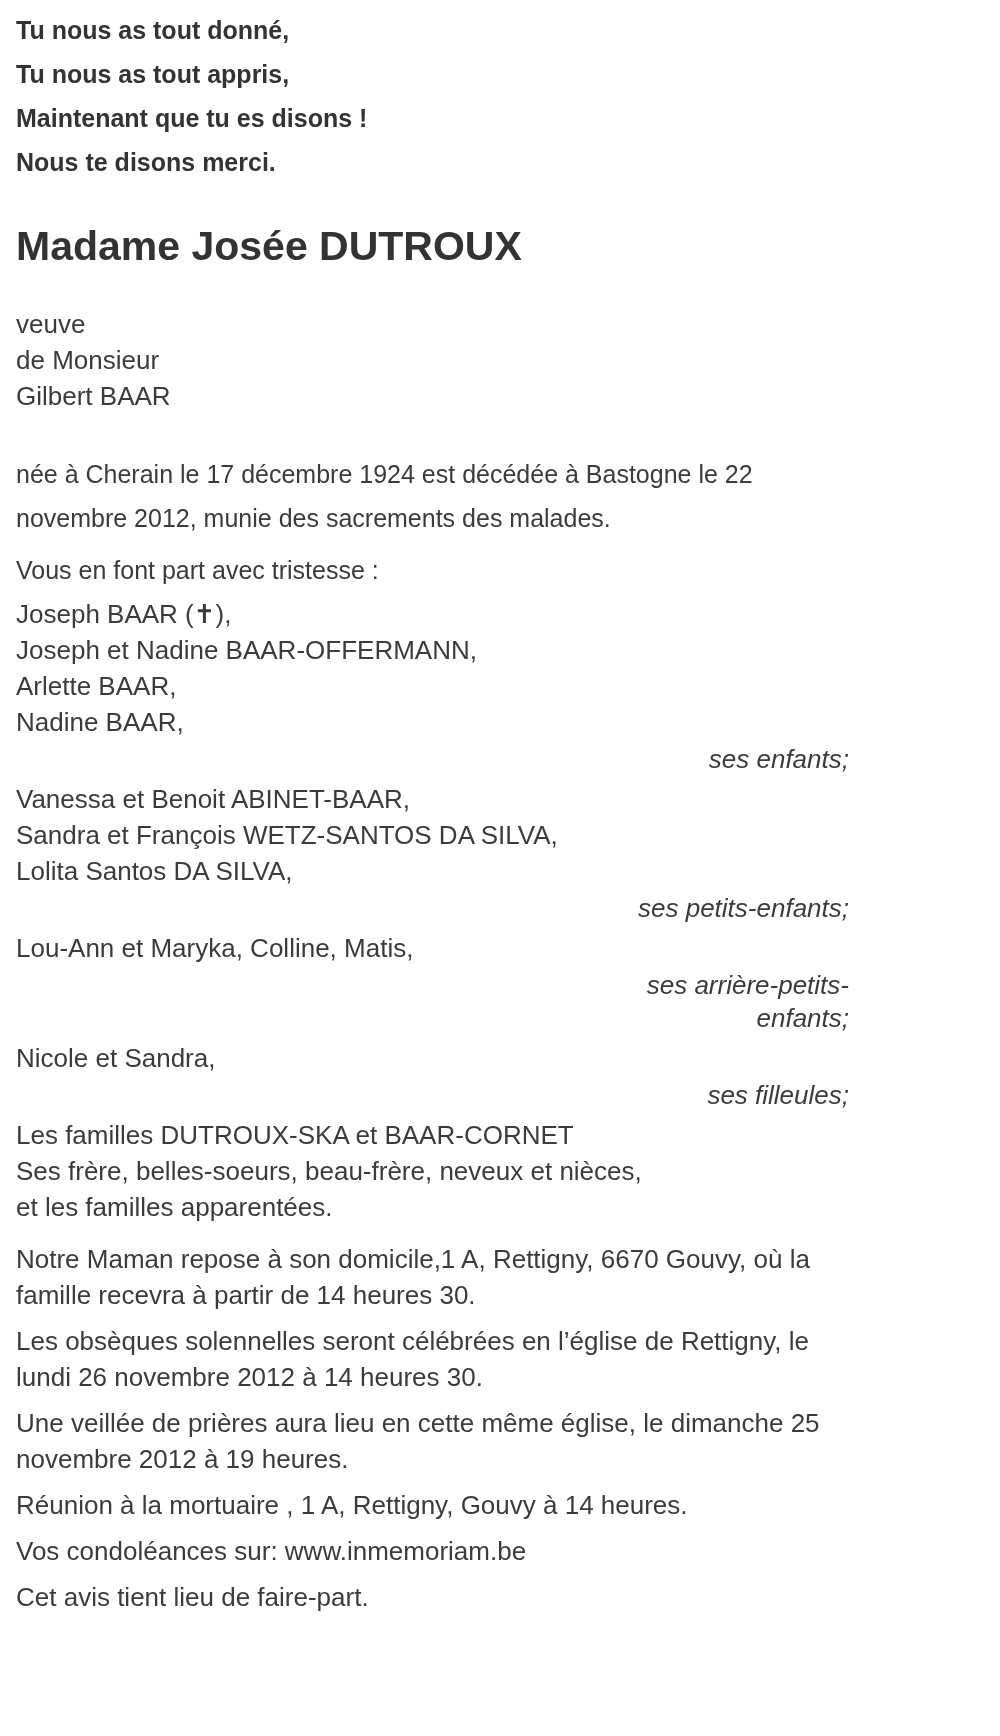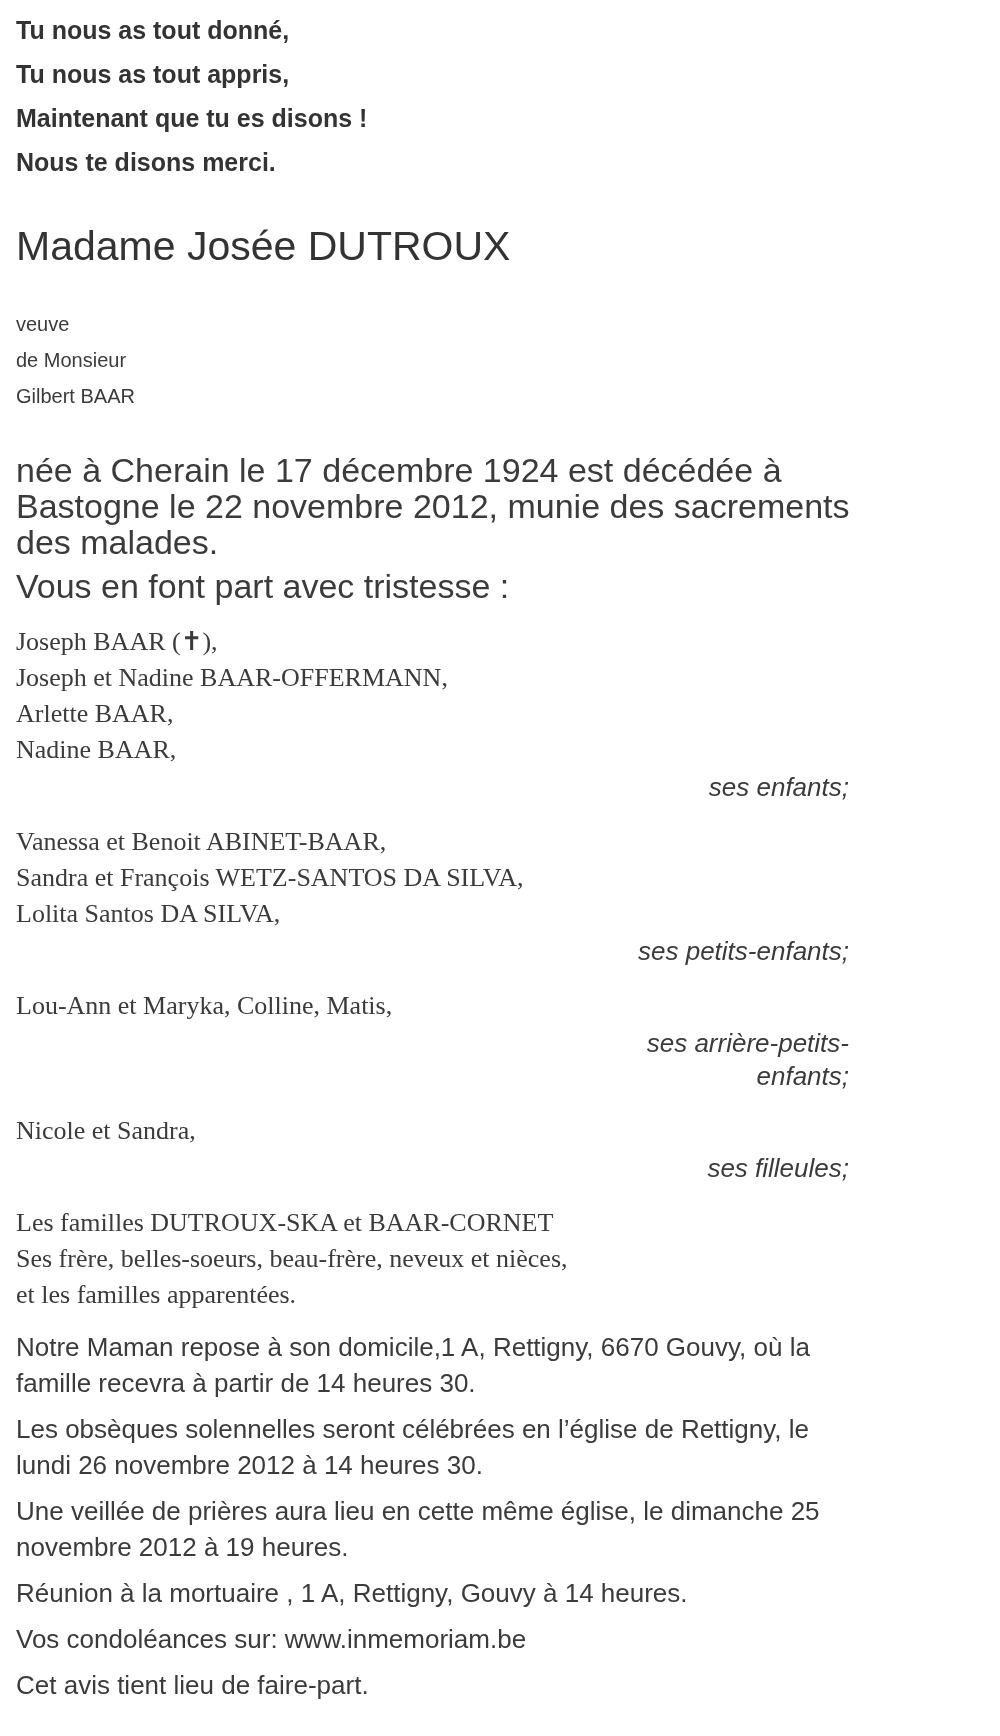--- a/index.html
+++ b/index.html
@@ -18,35 +18,35 @@
     margin: 0;
     font-weight: 700;
     font-size: 25px;
     line-height: 44px;
     color: #333333;
   }
   h1.deceased-name {
     margin: 38px 0 36px;
     font-size: 41px;
     line-height: 48px;
-    font-weight: 400;
+    font-weight: 700;
     color: #333333;
   }
   .line {
     margin: 0;
-    font-size: 20px;
+    font-size: 26px;
     line-height: 36px;
   }
   .para {
     margin: 8px 0 0;
-    font-size: 34px;
-    line-height: 36px;
+    font-size: 25px;
+    line-height: 44px;
   }
   .gap-lg { margin-top: 38px; }
-  .group { margin-top: 20px; font-family: Liberation Serif, serif; }
+  .group { margin-top: 4px; }
   .group p {
     margin: 0;
     font-size: 26px;
     line-height: 36px;
   }
   .rel-label {
     margin: 3px 16px 5px;
     font-size: 26px;
     line-height: 33px;
     font-style: italic;

